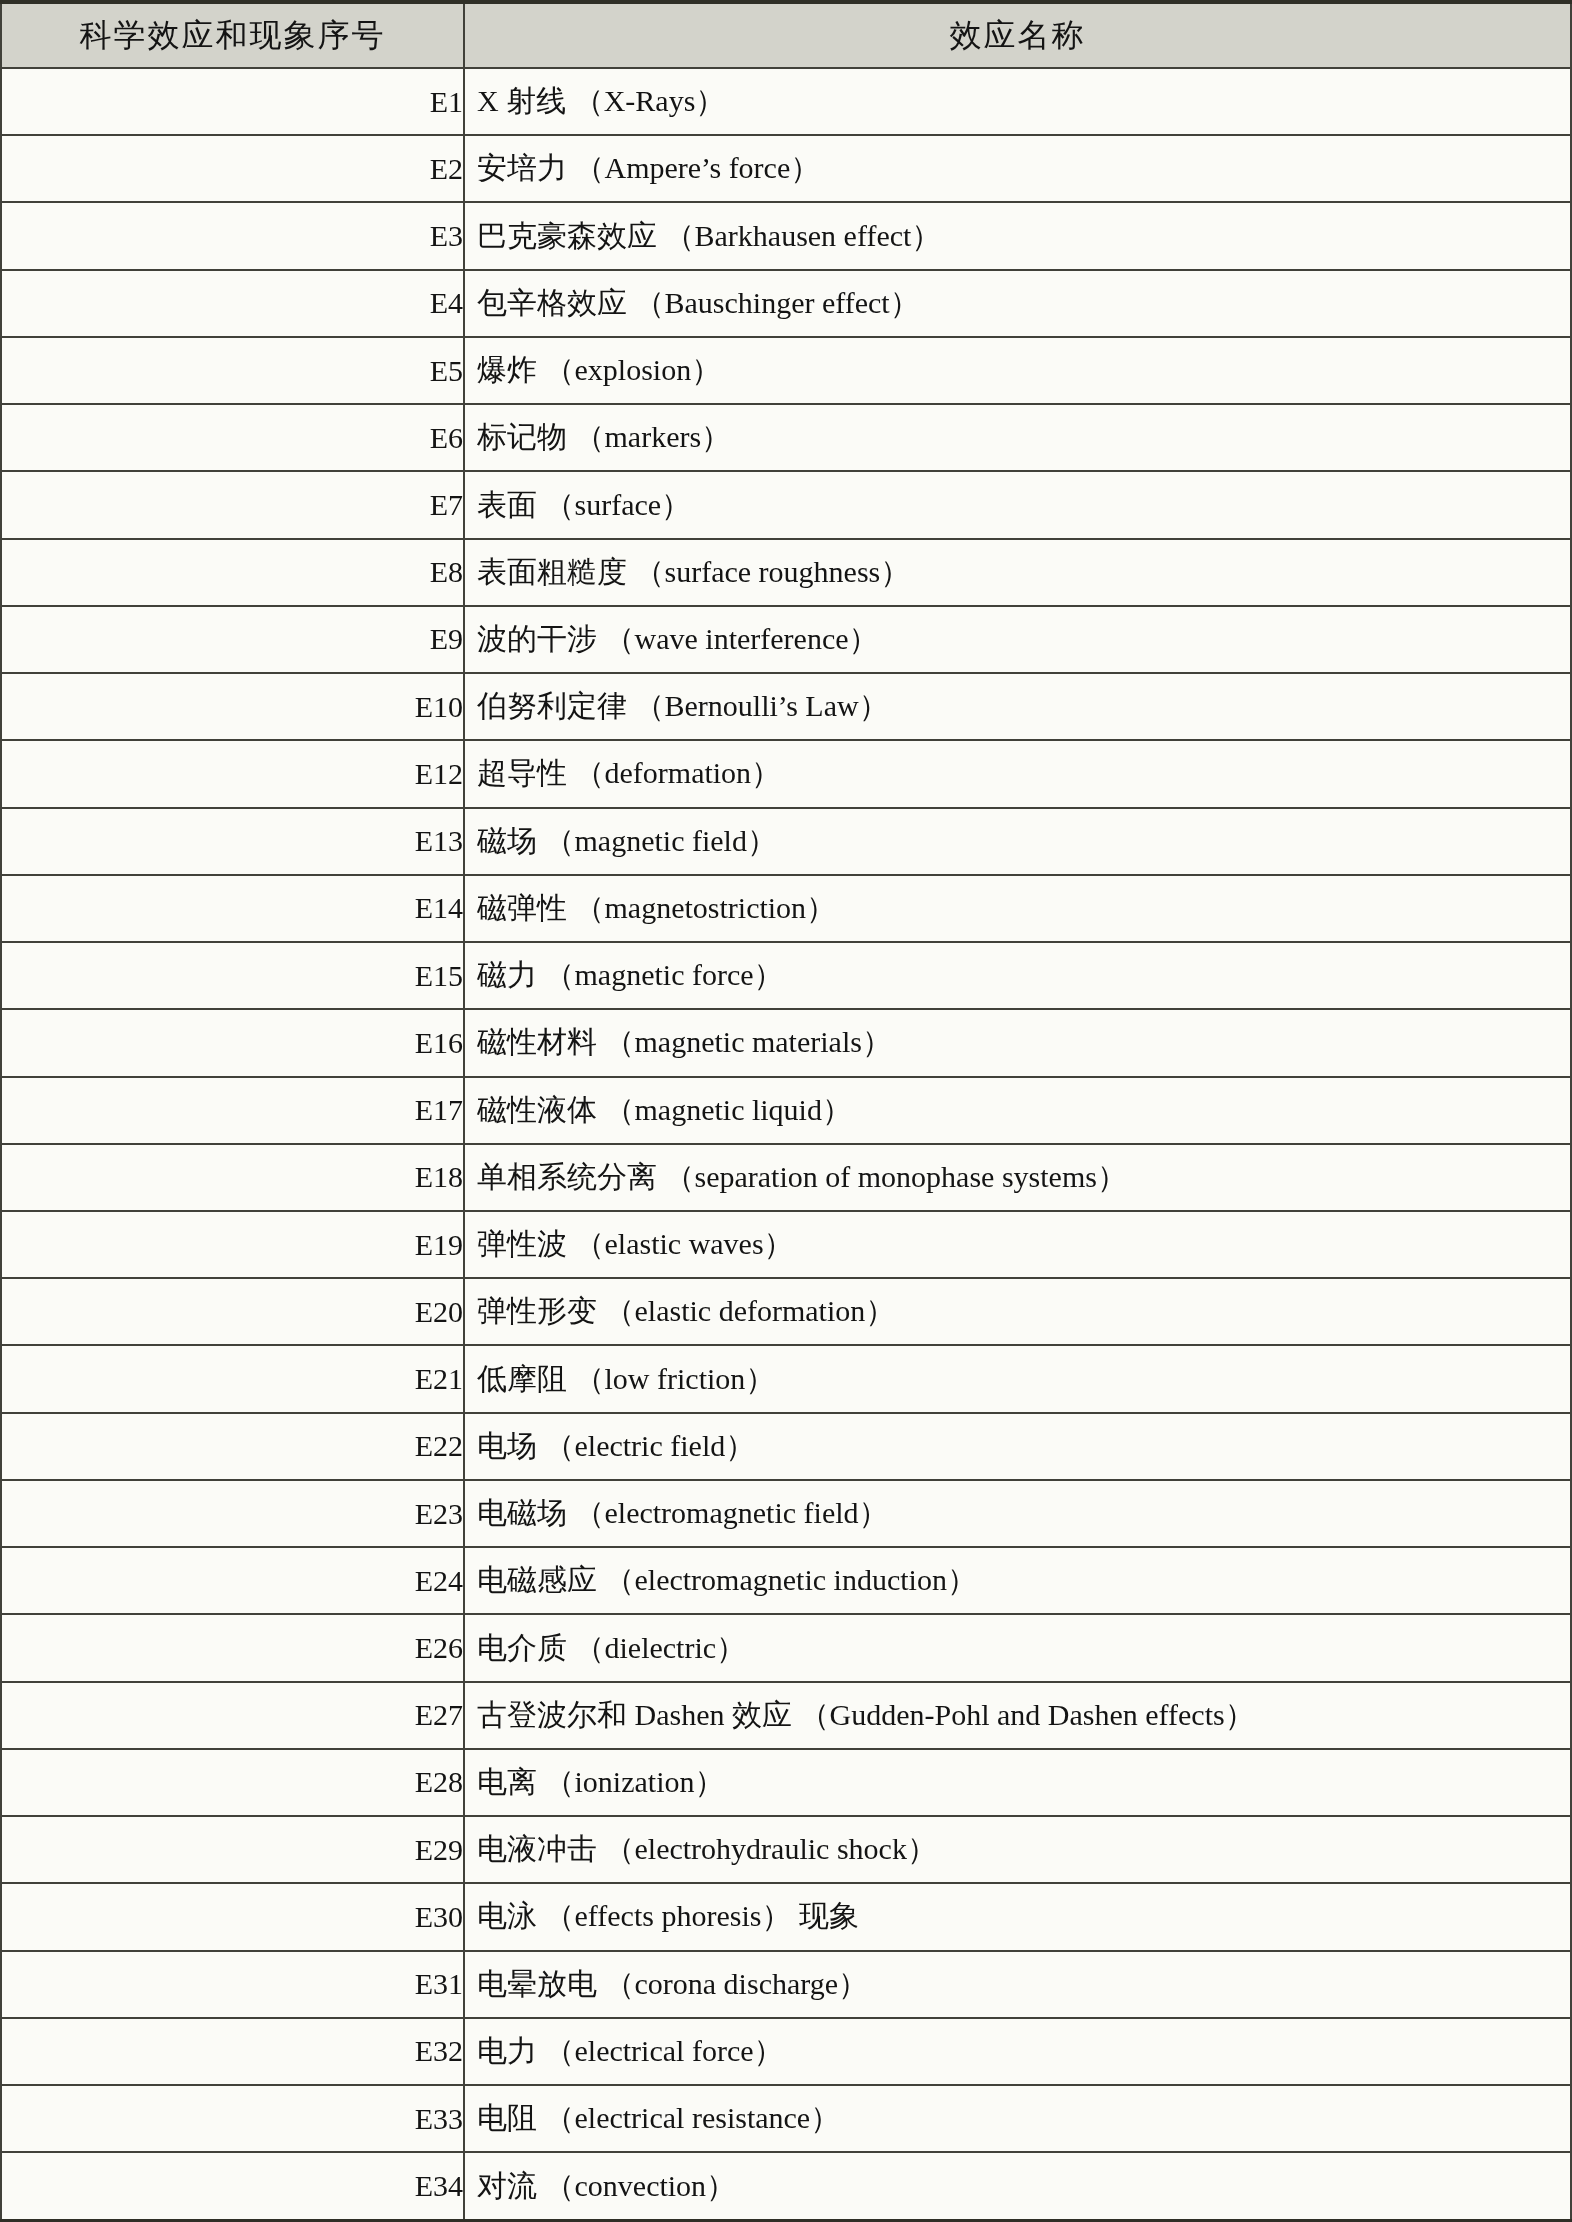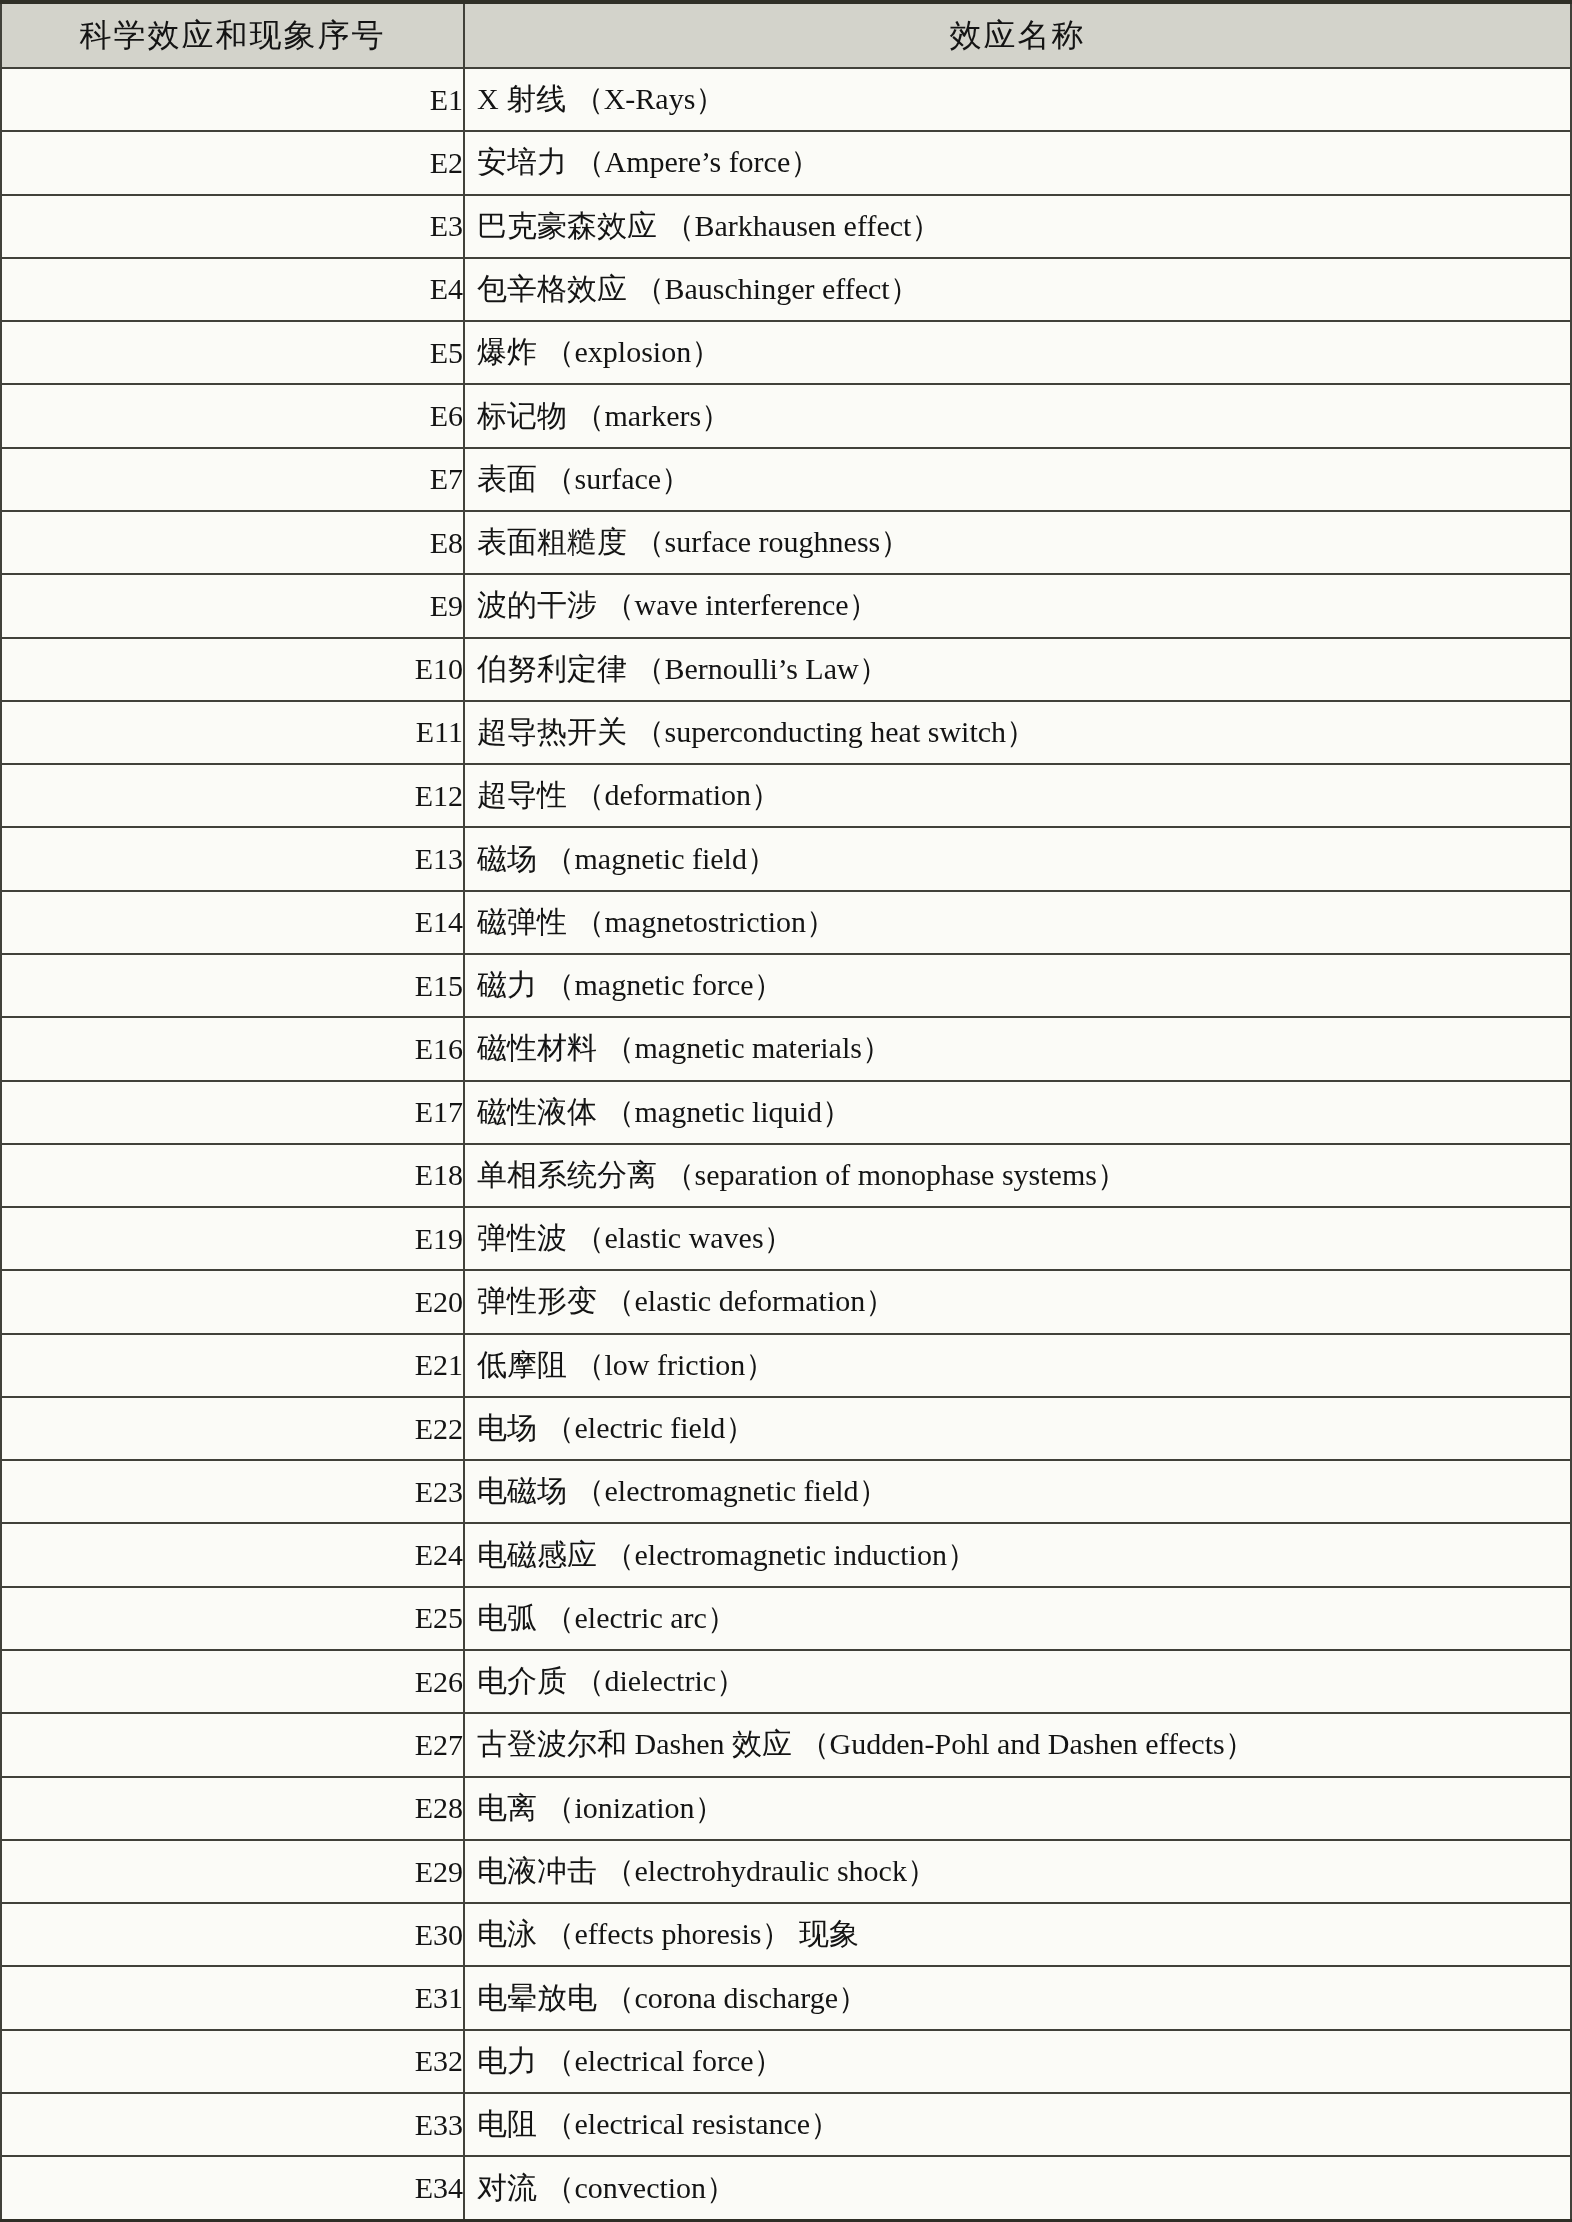--- a/index.html
+++ b/index.html
@@ -116,24 +116,20 @@
       <tr>
         <td class="id-cell">E9</td>
         <td class="name-cell">波的干涉 （wave interference）</td>
       </tr>
 
       <tr>
         <td class="id-cell">E10</td>
         <td class="name-cell">伯努利定律 （Bernoulli’s Law）</td>
       </tr>
 
-      <tr>
-        <td class="id-cell">E11</td>
-        <td class="name-cell">超导热开关 （superconducting heat switch）</td>
-      </tr>
 
       <tr>
         <td class="id-cell">E12</td>
         <td class="name-cell">超导性 （deformation）</td>
       </tr>
 
       <tr>
         <td class="id-cell">E13</td>
         <td class="name-cell">磁场 （magnetic field）</td>
       </tr>
@@ -186,24 +182,20 @@
       <tr>
         <td class="id-cell">E23</td>
         <td class="name-cell">电磁场 （electromagnetic field）</td>
       </tr>
 
       <tr>
         <td class="id-cell">E24</td>
         <td class="name-cell">电磁感应 （electromagnetic induction）</td>
       </tr>
 
-      <tr>
-        <td class="id-cell">E25</td>
-        <td class="name-cell">电弧 （electric arc）</td>
-      </tr>
 
       <tr>
         <td class="id-cell">E26</td>
         <td class="name-cell">电介质 （dielectric）</td>
       </tr>
 
       <tr>
         <td class="id-cell">E27</td>
         <td class="name-cell">古登波尔和 Dashen 效应 （Gudden-Pohl and Dashen effects）</td>
       </tr>

